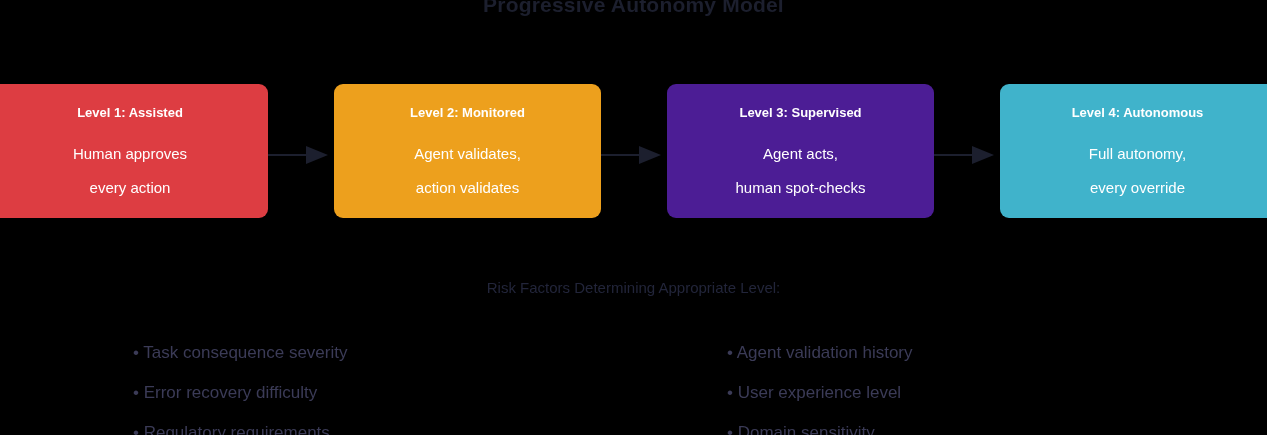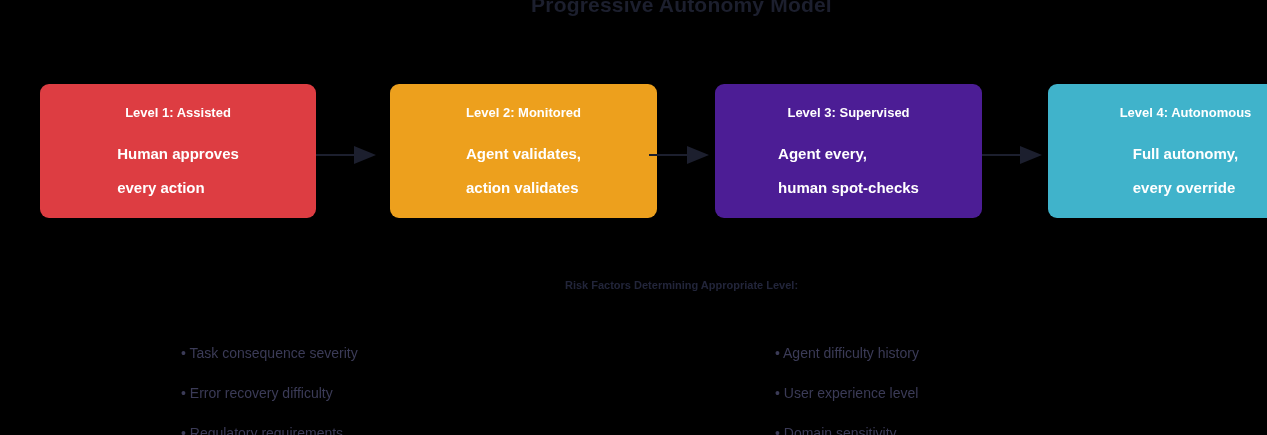--- a/index.html
+++ b/index.html
@@ -16,21 +16,20 @@
     font-family: "Liberation Sans", sans-serif;
     background: #000000;
   }
 
   #diagram-root {
     position: absolute;
     left: 0;
     top: 0;
     width: 1012px;
     height: 435px;
-    margin-left: 48px;
   }
 
   
   .diagram-title {
     position: absolute;
     left: 0;
     top: -7px;
     width: 1267px;
     text-align: center;
     font-size: 21px;
@@ -58,28 +57,27 @@
     font-weight: bold;
     color: #ffffff;
     line-height: 1;
     white-space: nowrap;
   }
   .level-desc {
     margin-top: 18px;
     font-size: 15px;
     color: #ffffff;
     line-height: 34px;
-    text-align: left;
+    text-align: center;
     white-space: nowrap;
-    font-weight: bold;
   }
   .level-desc span { display: block; }
 
   #level-box-1 { left: -8px;   width: 276px;  background: #DD3D42; }
-  #level-box-2 { left: 342px;  width: 267px;  background: #EDA01D; }
+  #level-box-2 { left: 334px;  width: 267px;  background: #EDA01D; }
   #level-box-3 { left: 667px;  width: 267px;  background: #4c1d95; }
   #level-box-4 { left: 1000px; width: 275px;  background: #40B3CB; }
 
   
   .arrow {
     position: absolute;
     top: 143px;
     height: 24px;
     width: 66px;
   }
@@ -87,35 +85,35 @@
   #arrow-2 { left: 601px; }
   #arrow-3 { left: 934px; }
 
   
   .risk-heading {
     position: absolute;
     left: 0;
     top: 279px;
     width: 1267px;
     text-align: center;
-    font-size: 11px;
-    font-weight: bold;
+    font-size: 15px;
+    font-weight: normal;
     color: #22253a;
     white-space: nowrap;
   }
 
   .risk-col {
     position: absolute;
     top: 333px;
   }
   #risk-col-left  { left: 133px; }
   #risk-col-right { left: 727px; }
 
   .risk-item {
-    font-size: 14px;
+    font-size: 17px;
     color: #3b3b57;
     line-height: 40px;
     white-space: nowrap;
   }
 </style>
 </head>
 <body>
 
 <div id="diagram-root">
 
@@ -145,21 +143,21 @@
 
   <div class="arrow" id="arrow-2">
     <svg width="66" height="24" viewBox="0 0 66 24" xmlns="http://www.w3.org/2000/svg" aria-hidden="true">
       <path d="M0 11 L38 11 L38 3 L60 12 L38 21 L38 13 L0 13 Z" fill="#1c1f2e"></path>
     </svg>
   </div>
 
   <div class="level-box" id="level-box-3">
     <div class="level-title">Level 3: Supervised</div>
     <div class="level-desc">
-      <span>Agent every,</span>
+      <span>Agent acts,</span>
       <span>human spot-checks</span>
     </div>
   </div>
 
   <div class="arrow" id="arrow-3">
     <svg width="66" height="24" viewBox="0 0 66 24" xmlns="http://www.w3.org/2000/svg" aria-hidden="true">
       <path d="M0 11 L38 11 L38 3 L60 12 L38 21 L38 13 L0 13 Z" fill="#1c1f2e"></path>
     </svg>
   </div>
 
@@ -173,18 +171,18 @@
 
   <div class="risk-heading">Risk Factors Determining Appropriate Level:</div>
 
   <div class="risk-col" id="risk-col-left">
     <div class="risk-item">• Task consequence severity</div>
     <div class="risk-item">• Error recovery difficulty</div>
     <div class="risk-item">• Regulatory requirements</div>
   </div>
 
   <div class="risk-col" id="risk-col-right">
-    <div class="risk-item">• Agent difficulty history</div>
+    <div class="risk-item">• Agent validation history</div>
     <div class="risk-item">• User experience level</div>
     <div class="risk-item">• Domain sensitivity</div>
   </div>
 
 </div>
 
 </body></html>

